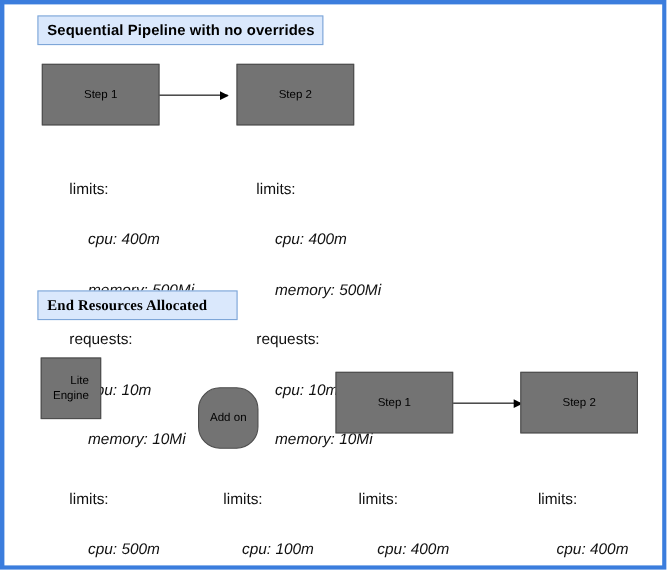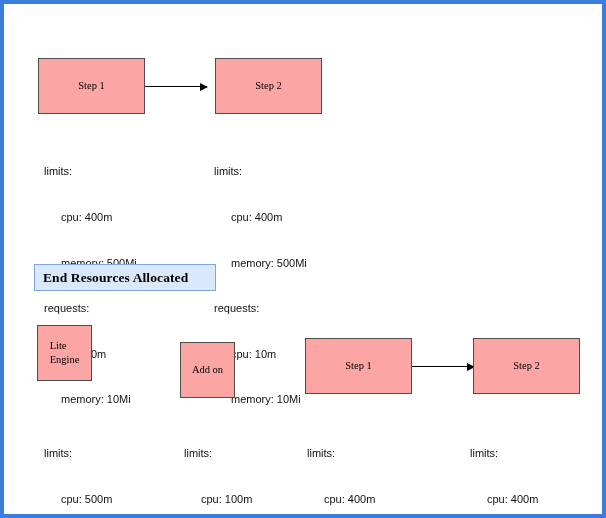--- a/index.html
+++ b/index.html
@@ -28,68 +28,70 @@
     font-weight: bold;
     color: #000000;
     display: flex;
     align-items: center;
     padding-left: 8px;
     letter-spacing: 0.1px;
   }
   .node {
     position: absolute;
     box-sizing: border-box;
-    background: #fca5a5;
+    background: #737373;
     border: 1.2px solid #4d4d4d;
     display: flex;
     align-items: center;
     justify-content: center;
-    text-align: left;
+    text-align: right;
     font-size: 10.5px;
     color: #000000;
     line-height: 1.35;
-    font-family: Liberation Serif, serif;
   }
   .arrow {
     position: absolute;
     height: 1px;
     background: #000000;
   }
   .arrow::after {
     content: "";
     position: absolute;
     right: -1px;
     top: -3.5px;
     width: 0;
     height: 0;
     border-left: 8px solid #000000;
     border-top: 4px solid transparent;
     border-bottom: 4px solid transparent;
   }
   .specs {
     position: absolute;
-    font-size: 11px;
+    font-size: 14px;
     color: #000000;
     line-height: 15.2px;
     white-space: pre;
     color: #111;
+    margin-left: 19px;
   }
   .specs .ind {
     padding-left: 17px;
     display: block;
+    font-style: italic;
   }
   .specs .lbl {
     display: block;
   }
 </style>
 </head>
 <body>
 
 <div id="canvas">
 
+  <div class="section-title" style="left:30px; top:10px; width:260px; height:27px;">Sequential Pipeline with no overrides</div>
 
   <div class="node" style="left:34px; top:54px; width:107px; height:56px;">Step 1</div>
 
   <div class="arrow" style="left:141px; top:82px; width:62px;"></div>
 
   <div class="node" style="left:211px; top:54px; width:107px; height:56px;">Step 2</div>
 
   <div class="specs" style="left:40px; top:130px;">
     <span class="lbl">limits:</span>
     <span class="ind">cpu: 400m</span>
@@ -107,21 +109,21 @@
     <span class="ind">cpu: 10m</span>
     <span class="ind">memory: 10Mi</span>
   </div>
 
   <div class="section-title" style="left:30px; top:260px; width:182px; height:27px;font-family:Liberation Serif, serif;">End Resources Allocated</div>
 
   <div class="node" style="left:33px; top:321px; width:55px; height:56px;">
     <span>Lite<br>Engine</span>
   </div>
 
-  <div class="node" style="left:176px; top:338px; width:55px; height:56px;">Add on</div>
+  <div class="node" style="left:176px; top:348px; width:55px; height:56px;border-radius:20px;">Add on</div>
 
   <div class="node" style="left:301px; top:334px; width:107px; height:56px;">Step 1</div>
 
   <div class="arrow" style="left:408px; top:362px; width:62px;"></div>
 
   <div class="node" style="left:469px; top:334px; width:107px; height:56px;">Step 2</div>
 
   <div class="specs" style="left:40px; top:412px;">
     <span class="lbl">limits:</span>
     <span class="ind">cpu: 500m</span>

